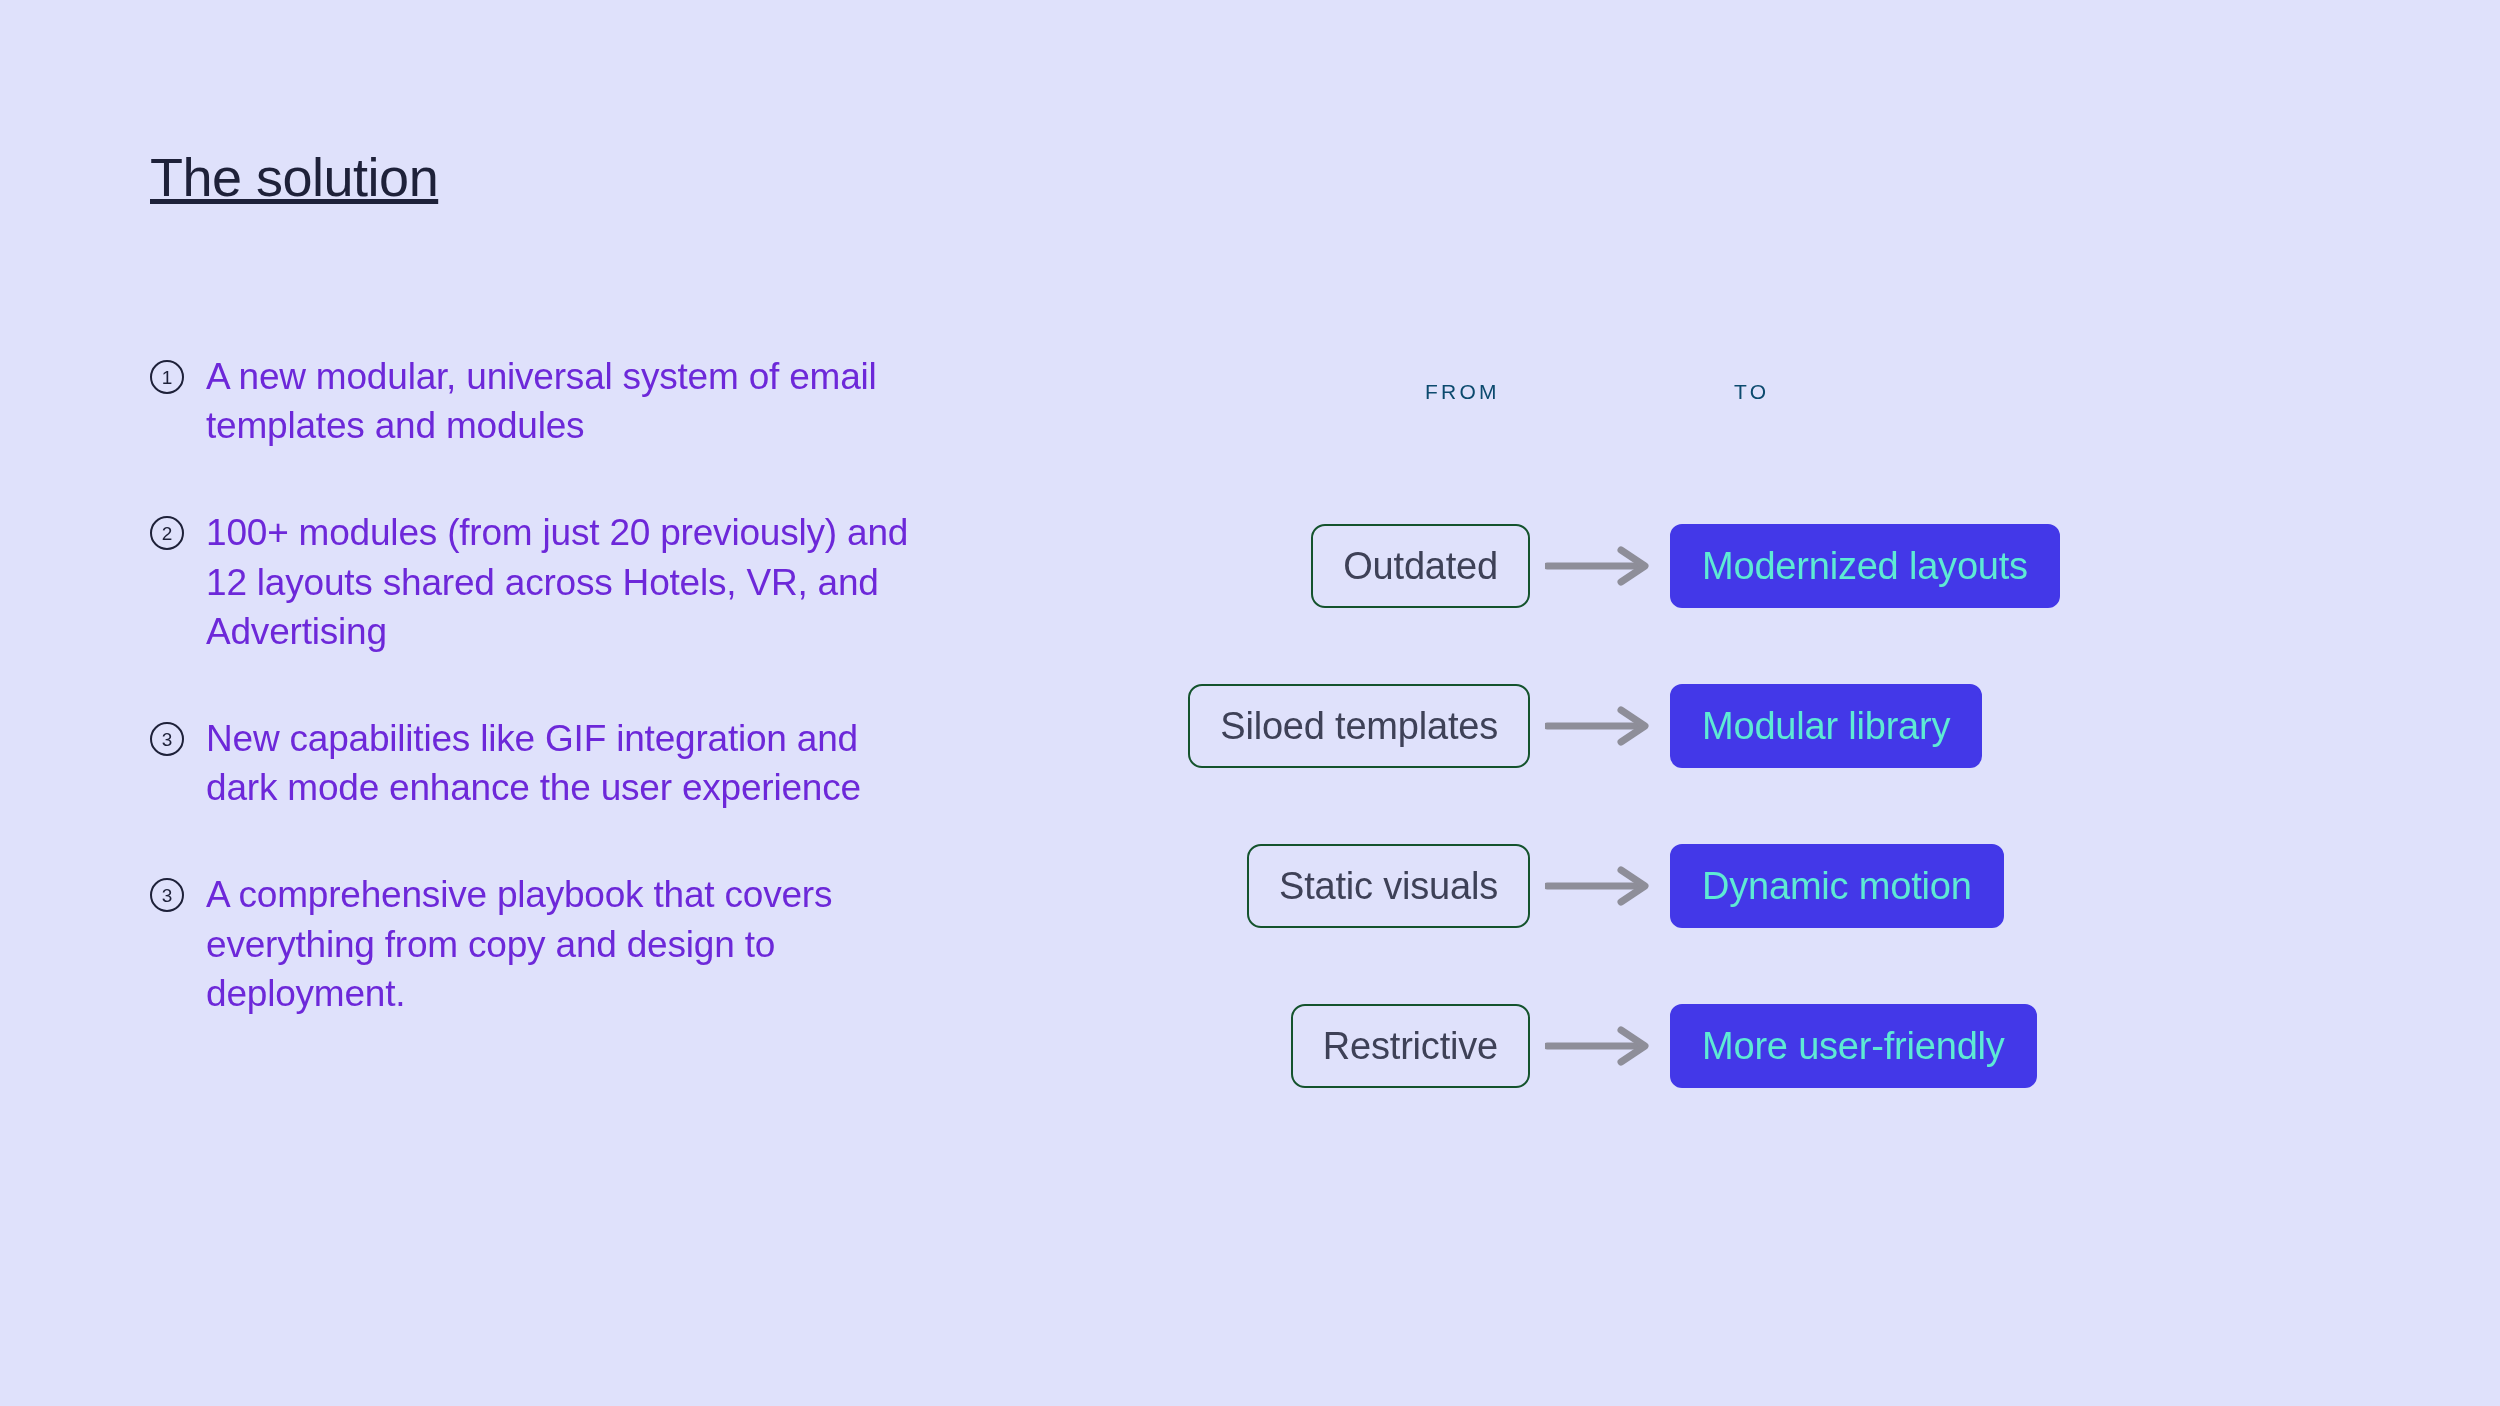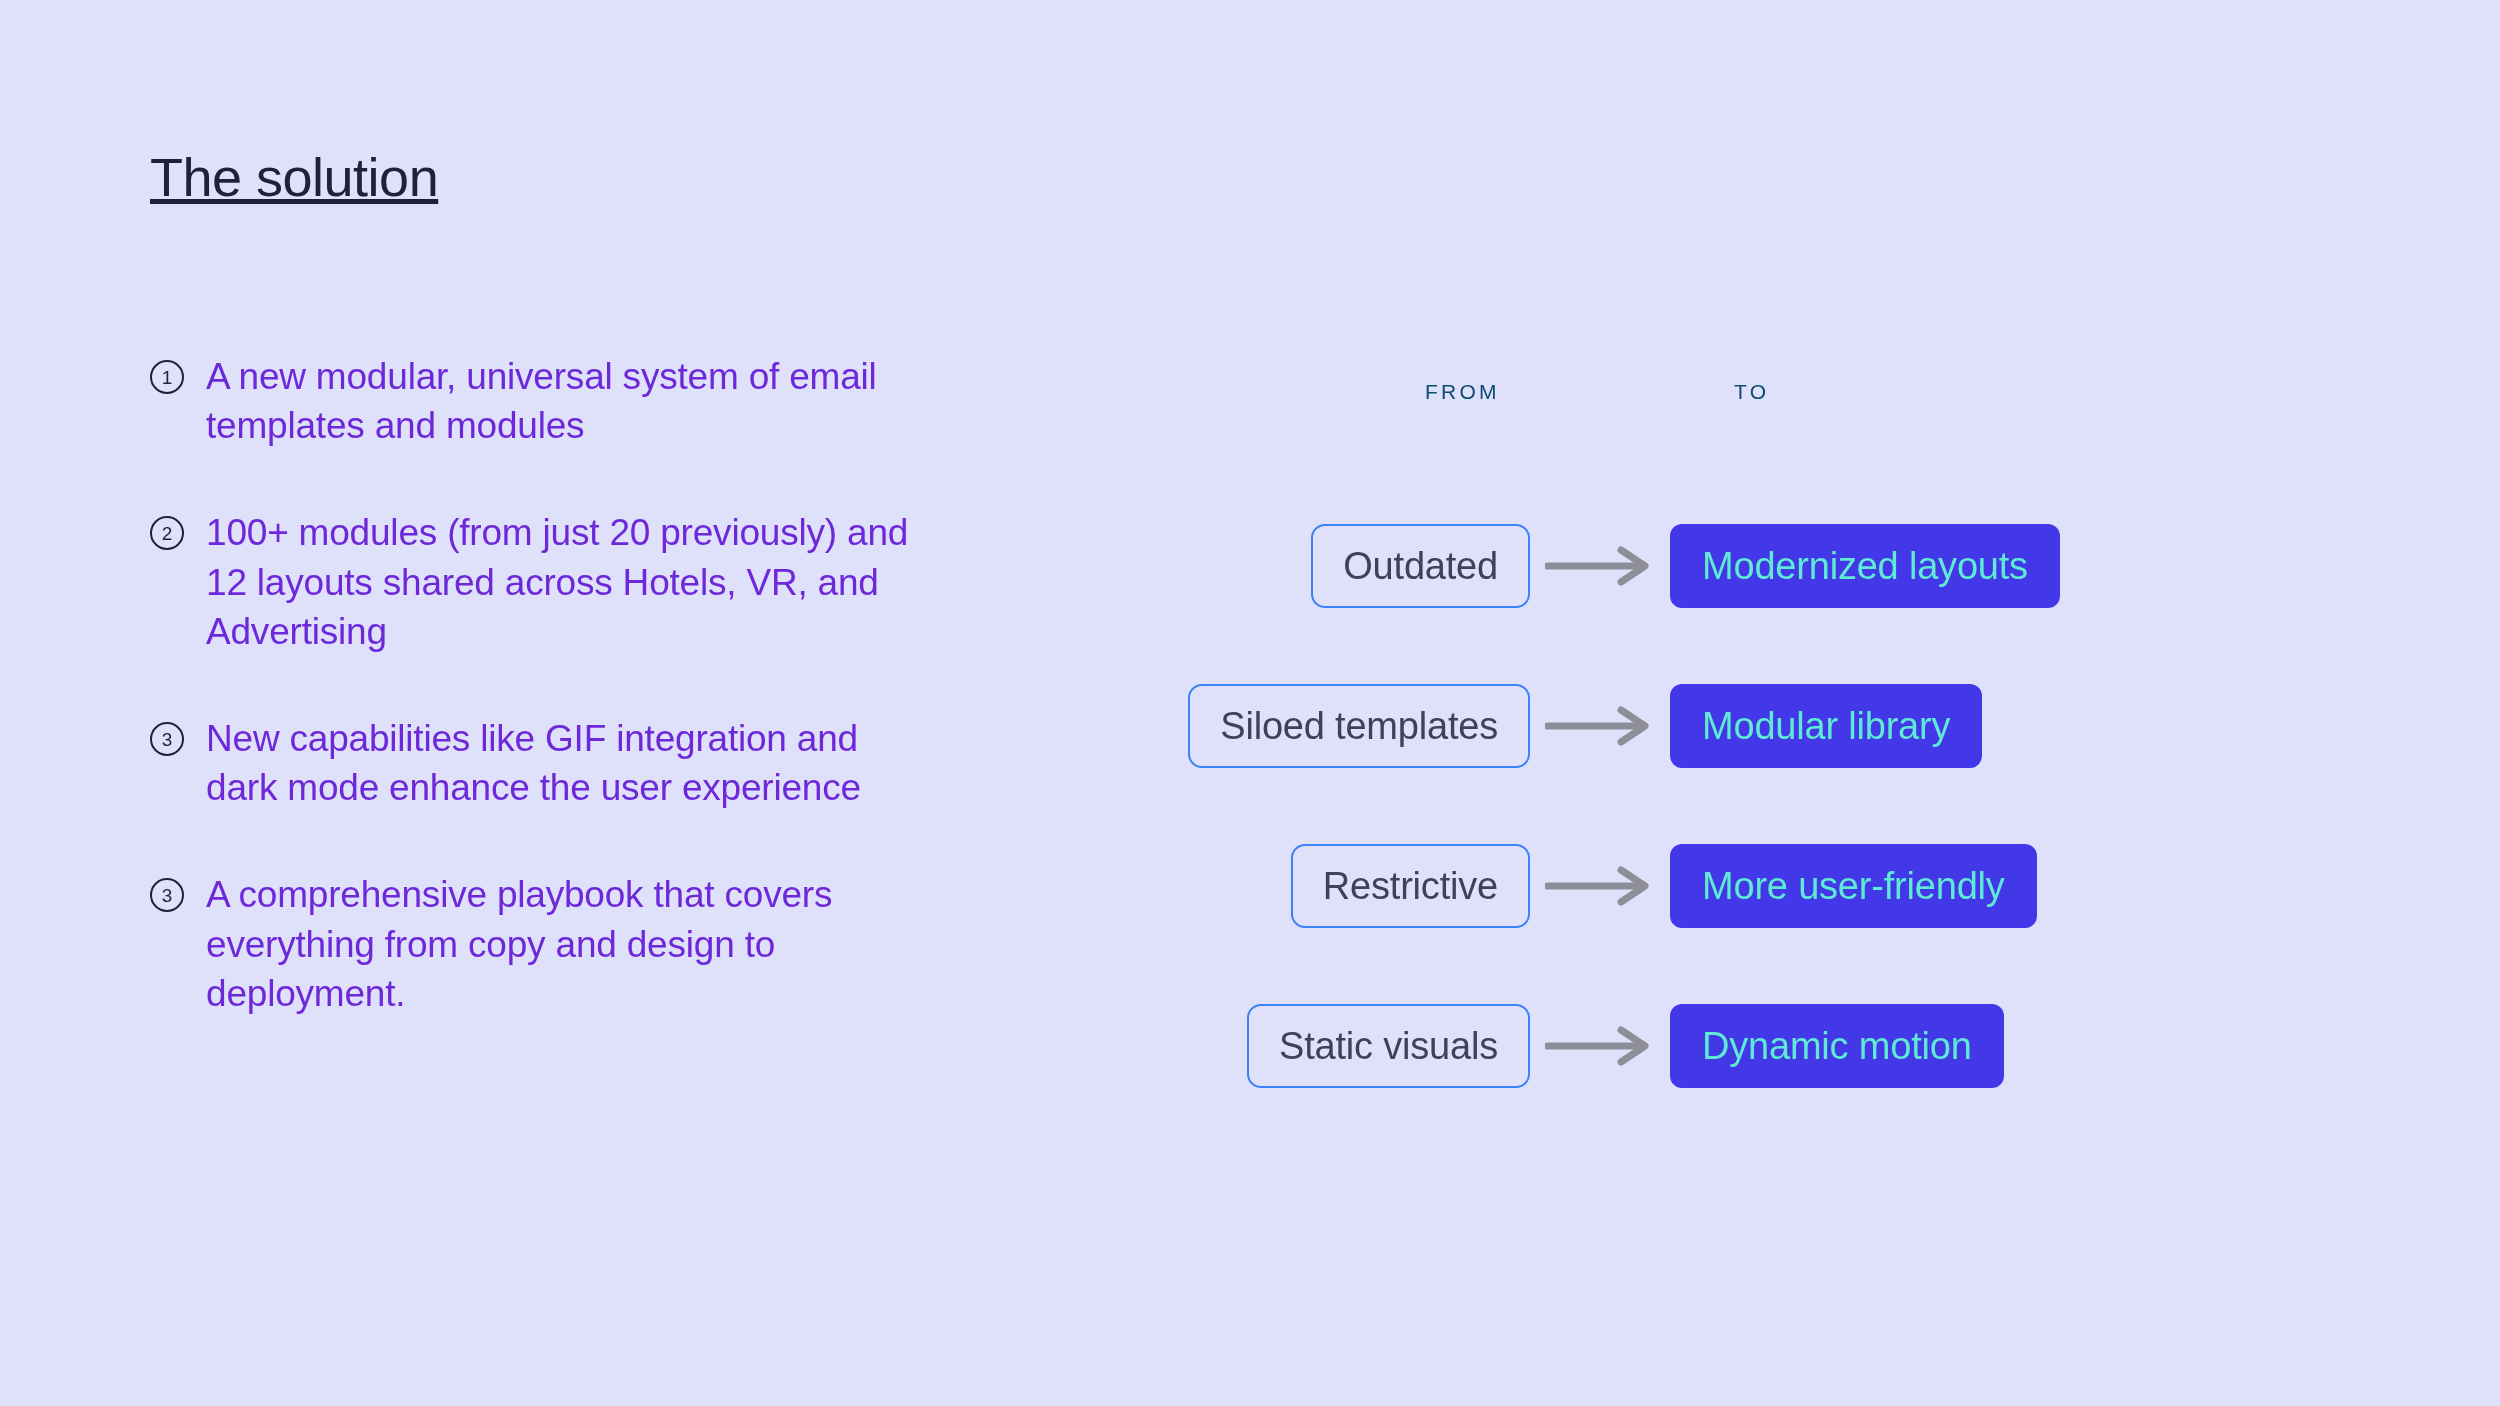--- a/index.html
+++ b/index.html
@@ -106,21 +106,21 @@
   .xrow:last-child { margin-bottom: 0; }
 
   
   .from-cell {
     width: 350px;
     display: flex;
     justify-content: flex-end;
     align-items: center;
   }
   .pill-outline {
-    border: 2px solid #3b82f6;
+    border: 2px solid #14532d;
     border-radius: 14px;
     padding: 18px 30px;
     font-size: 38px;
     color: #3e4157;
     letter-spacing: -0.2px;
     background: transparent;
     white-space: nowrap;
     line-height: 1.18;
     box-sizing: border-box;
   }
@@ -220,46 +220,46 @@
           </svg>
         </span>
       </div>
       <div class="to-cell">
         <div class="pill-filled">Modular library</div>
       </div>
     </div>
 
     <div class="xrow">
       <div class="from-cell">
+        <div class="pill-outline">Static visuals</div>
+      </div>
+      <div class="arrow-cell">
+        <span>
+          <svg width="110" height="40" viewBox="0 0 110 40" fill="none">
+            <path d="M2 20 H92" stroke="#8e8e99" stroke-width="7" stroke-linecap="round"></path>
+            <path d="M76 4 L100 20 L76 36" stroke="#8e8e99" stroke-width="7" stroke-linecap="round" stroke-linejoin="round" fill="none"></path>
+          </svg>
+        </span>
+      </div>
+      <div class="to-cell">
+        <div class="pill-filled">Dynamic motion</div>
+      </div>
+    </div>
+
+    <div class="xrow">
+      <div class="from-cell">
         <div class="pill-outline">Restrictive</div>
       </div>
       <div class="arrow-cell">
         <span>
           <svg width="110" height="40" viewBox="0 0 110 40" fill="none">
             <path d="M2 20 H92" stroke="#8e8e99" stroke-width="7" stroke-linecap="round"></path>
             <path d="M76 4 L100 20 L76 36" stroke="#8e8e99" stroke-width="7" stroke-linecap="round" stroke-linejoin="round" fill="none"></path>
           </svg>
         </span>
       </div>
       <div class="to-cell">
         <div class="pill-filled">More user-friendly</div>
       </div>
     </div>
 
-    <div class="xrow">
-      <div class="from-cell">
-        <div class="pill-outline">Static visuals</div>
-      </div>
-      <div class="arrow-cell">
-        <span>
-          <svg width="110" height="40" viewBox="0 0 110 40" fill="none">
-            <path d="M2 20 H92" stroke="#8e8e99" stroke-width="7" stroke-linecap="round"></path>
-            <path d="M76 4 L100 20 L76 36" stroke="#8e8e99" stroke-width="7" stroke-linecap="round" stroke-linejoin="round" fill="none"></path>
-          </svg>
-        </span>
-      </div>
-      <div class="to-cell">
-        <div class="pill-filled">Dynamic motion</div>
-      </div>
-    </div>
-
   </div>
 </div>
 
 </body></html>

